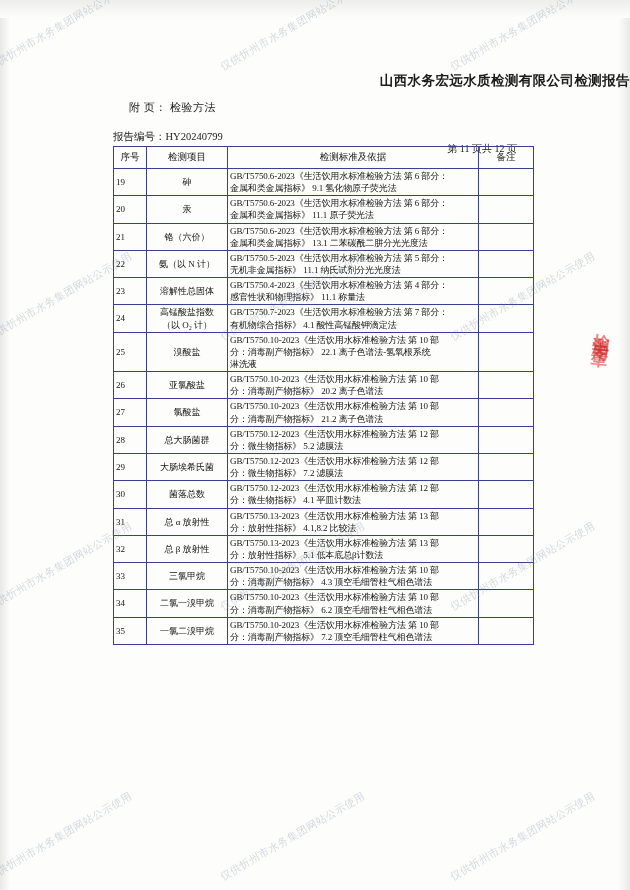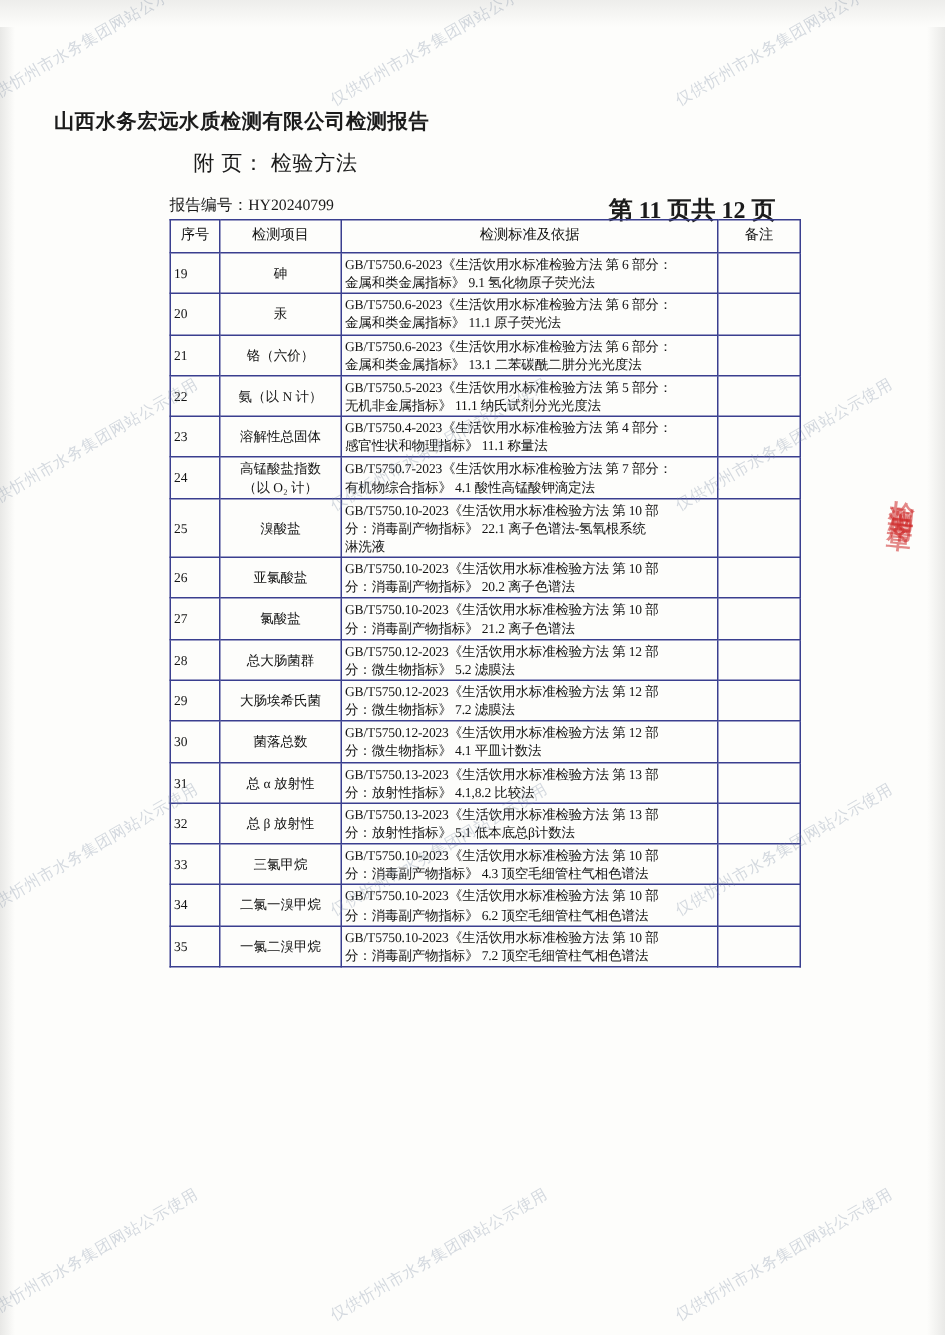--- a/index.html
+++ b/index.html
@@ -35,52 +35,51 @@
   }
   .scan-edge-top {
     position: absolute; left: 0; top: 0; width: 630px; height: 18px;
     background: linear-gradient(to bottom, #ededeb, #fdfdfb);
   }
 
   .doc-title {
     position: absolute;
     left: 0; right: 0;
     top: 72px;
-    text-align: left;
+    text-align: right;
     font-size: 13.5px;
     font-weight: bold;
     letter-spacing: 0.4px;
     color: #1b1b1b;
     padding-left: 36px;
   }
 
   .attachment-line {
     position: absolute;
     left: 100px;
     top: 100px;
-    font-size: 14px;
+    font-size: 11px;
     color: #1b1b1b;
     letter-spacing: 0.5px;
     padding-left: 29px;
   }
 
   .report-no {
     position: absolute;
     left: 113px;
     top: 130px;
     font-size: 10.5px;
     color: #1b1b1b;
   }
   .page-no {
     position: absolute;
     right: 113px;
-    top: 130px;
-    font-size: 16px;
+    top: 142px;
+    font-size: 10px;
     color: #1b1b1b;
-    font-weight: bold;
   }
 
   table.report {
     position: absolute;
     left: 113px;
     top: 146px;
     width: 404px;
     border-collapse: collapse;
     table-layout: fixed;
   }

